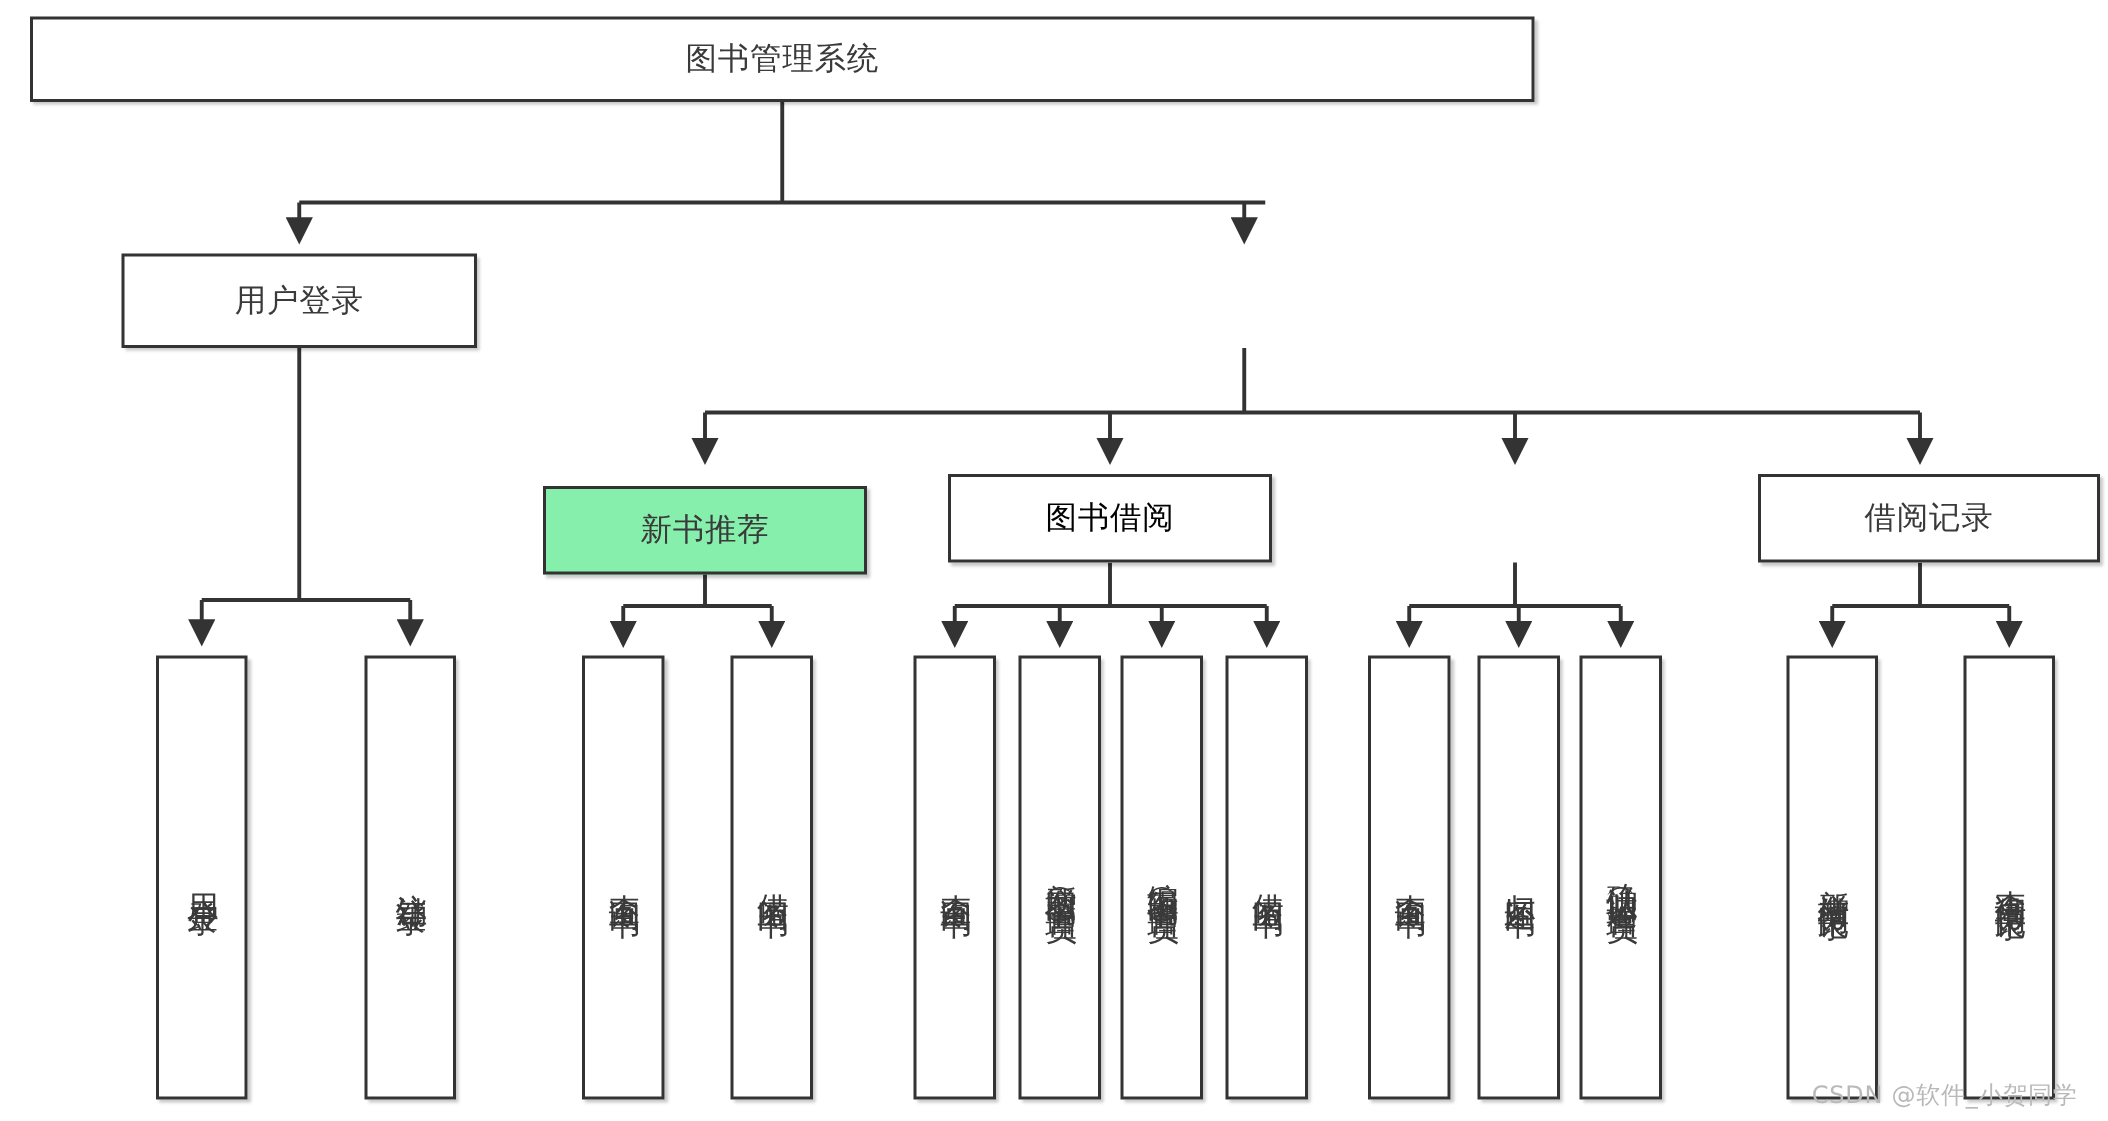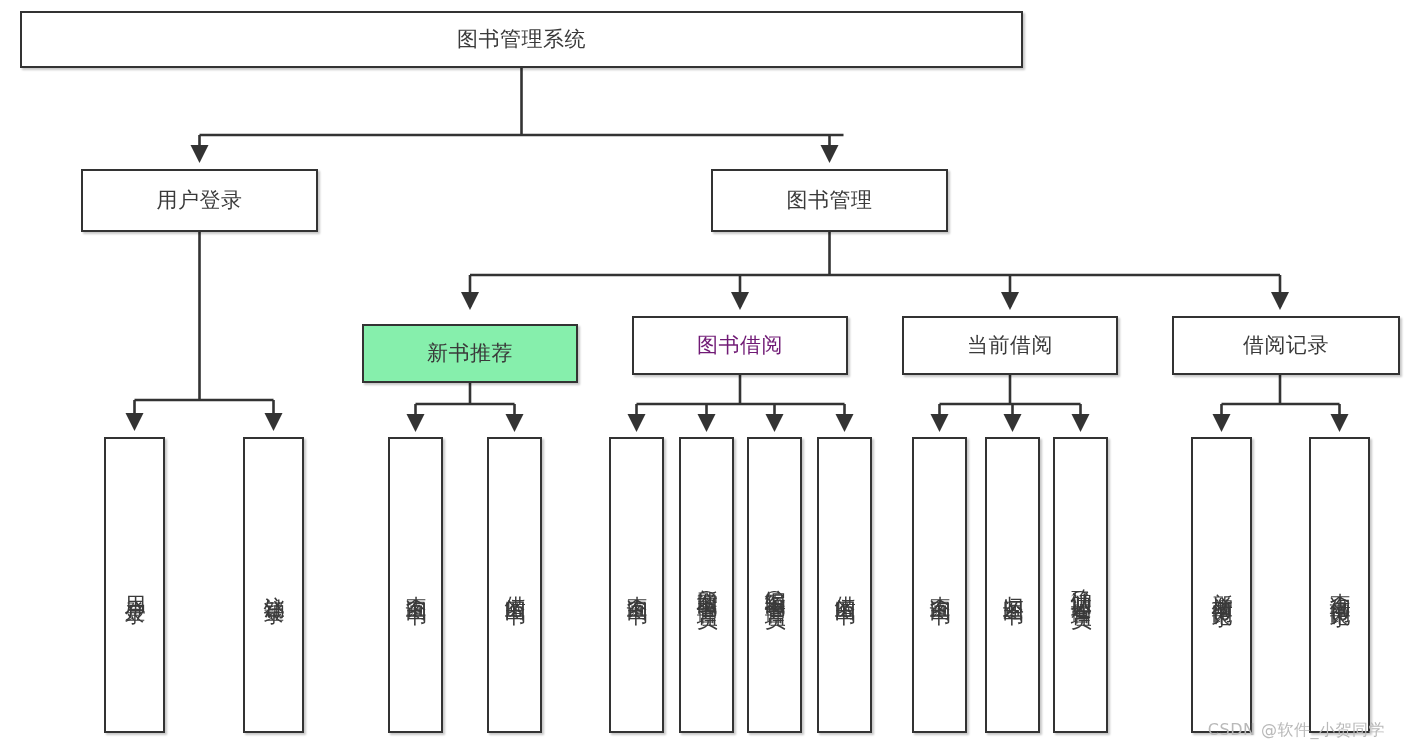--- a/index.html
+++ b/index.html
@@ -119,32 +119,26 @@
     </g>
   </svg>
 
   <div class="node-box horizontal" style="left: 20px; top: 11px; width: 1003px; height: 57px; border-color: rgb(51, 51, 51); background: rgb(255, 255, 255);">
     <span class="node-label" style="color: rgb(58, 58, 58);">图书管理系统</span>
   </div>
 
   <div class="node-box horizontal" style="left: 81px; top: 169px; width: 237px; height: 63px; border-color: rgb(51, 51, 51); background: rgb(255, 255, 255);">
     <span class="node-label" style="color: rgb(58, 58, 58);">用户登录</span>
   </div>
-  <div class="node-box horizontal" style="left: 711px; top: 169px; width: 237px; height: 63px; border-color: rgb(51, 51, 51); background: rgb(255, 255, 255);">
-    <span class="node-label" style="color: rgb(58, 58, 58);">图书管理</span>
-  </div>
 
   <div class="node-box horizontal" style="left: 362px; top: 324px; width: 216px; height: 59px; border-color: rgb(51, 51, 51); background: #86efac;">
     <span class="node-label" style="color: rgb(58, 58, 58);">新书推荐</span>
   </div>
   <div class="node-box horizontal" style="left: 632px; top: 316px; width: 216px; height: 59px; border-color: rgb(51, 51, 51); background: rgb(255, 255, 255);">
-    <span class="node-label" style="color: #701a75;">图书借阅</span>
-  </div>
-  <div class="node-box horizontal" style="left: 902px; top: 316px; width: 216px; height: 59px; border-color: rgb(51, 51, 51); background: rgb(255, 255, 255);">
-    <span class="node-label" style="color: rgb(58, 58, 58);">当前借阅</span>
+    <span class="node-label" style="color: #000000;">图书借阅</span>
   </div>
   <div class="node-box horizontal" style="left: 1172px; top: 316px; width: 228px; height: 59px; border-color: rgb(51, 51, 51); background: rgb(255, 255, 255);">
     <span class="node-label" style="color: rgb(58, 58, 58);">借阅记录</span>
   </div>
 
   <div class="node-box vertical" style="left: 104px; top: 437px; width: 61px; height: 296px; border-color: rgb(51, 51, 51); background: rgb(255, 255, 255);">
     <span class="node-label" style="color: rgb(58, 58, 58);">用户登录</span>
   </div>
   <div class="node-box vertical" style="left: 243px; top: 437px; width: 61px; height: 296px; border-color: rgb(51, 51, 51); background: rgb(255, 255, 255);">
     <span class="node-label" style="color: rgb(58, 58, 58);">注销登录</span>

